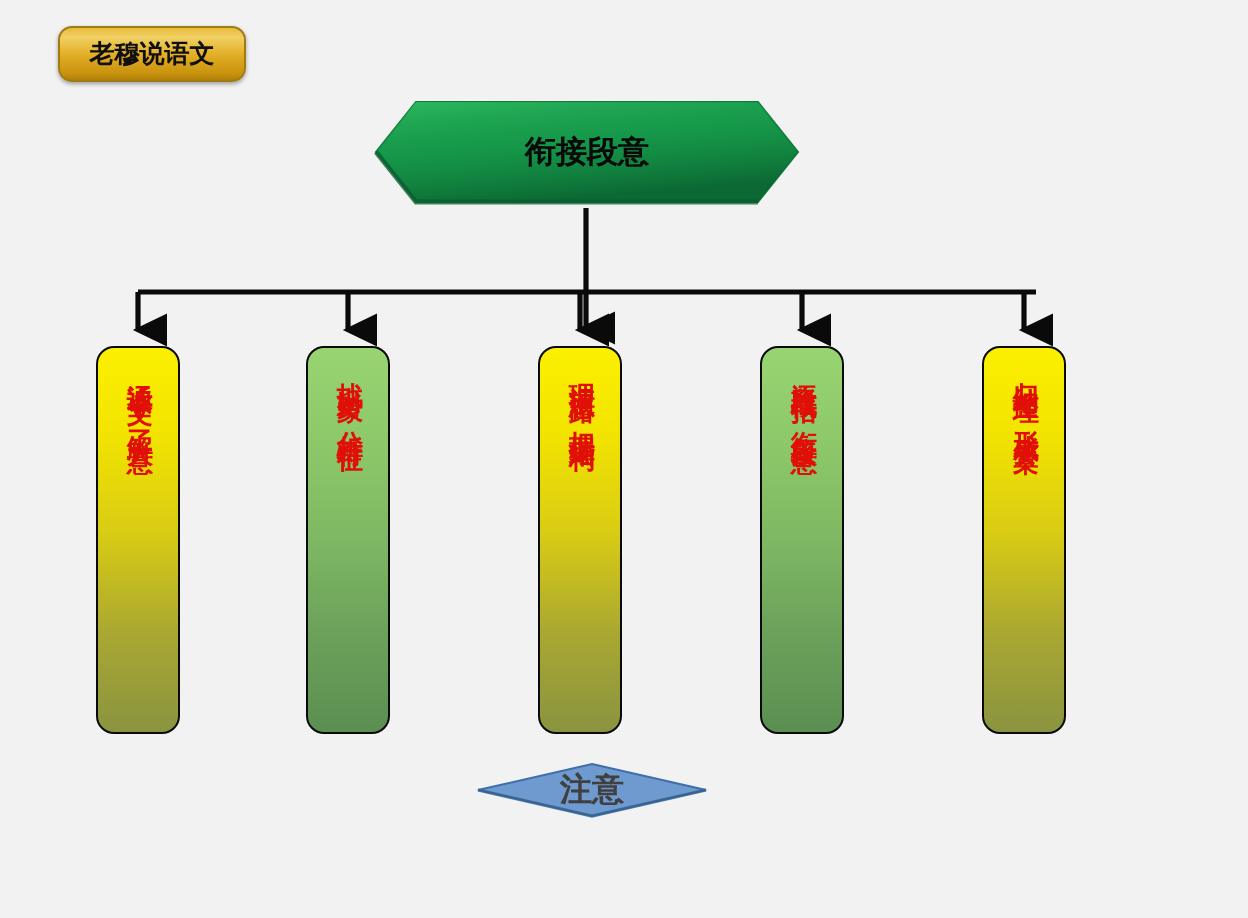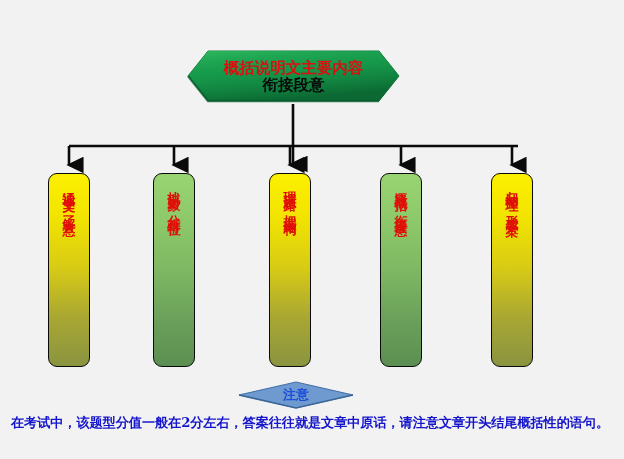--- a/index.html
+++ b/index.html
@@ -148,23 +148,23 @@
   }
   .attention-label {
     position: absolute;
     left: 0;
     top: 0;
     width: 116px;
     height: 28px;
     display: flex;
     align-items: center;
     justify-content: center;
-    font-size: 13px;
-    font-weight: bold;
-    color: #1d4ed8;
+    font-size: 16px;
+    font-weight: bold;
+    color: #404040;
     font-family: "DejaVu Serif", "Liberation Serif", serif;
     white-space: nowrap;
   }
 
   
   .footer-note {
     position: absolute;
     left: 11px;
     top: 414px;
     width: 606px;
@@ -187,36 +187,38 @@
     white-space: nowrap;
     font-family: "DejaVu Sans", "Liberation Sans", sans-serif;
     letter-spacing: 0.5px;
   }
 </style>
 </head>
 <body>
 
 <div id="canvas">
 
+  <div class="brand-badge">
+    <span class="brand-badge-label">老穆说语文</span>
+  </div>
 
   <div class="header-hex">
     <svg width="215" height="56" viewBox="0 0 215 56">
       <polygon points="22,3 193,3 213,28 193,53 22,53 2,28" fill="#1a9e4b" stroke="#0f7a39" stroke-width="1"></polygon>
       <polygon points="22,3 193,3 213,28 193,53 22,53 2,28" fill="url(#hexgrad)"></polygon>
       <defs>
         <linearGradient id="hexgrad" x1="0" y1="0" x2="0.35" y2="1">
           <stop offset="0%" stop-color="#2fba60" stop-opacity="0.95"></stop>
           <stop offset="45%" stop-color="#13964a" stop-opacity="0.55"></stop>
           <stop offset="100%" stop-color="#0a6330" stop-opacity="0.9"></stop>
         </linearGradient>
       </defs>
       <polyline points="2,28 22,53 193,53" fill="none" stroke="#0a5c2d" stroke-width="2.5" opacity="0.75"></polyline>
     </svg>
     <div class="header-hex-text">
-      <div class="header-line1">概括说明文主要内容</div>
       <div class="header-line2">衔接段意</div>
     </div>
   </div>
 
   <svg class="connectors" viewBox="0 0 624 459">
     <defs>
       <marker id="arrowhead" markerWidth="7" markerHeight="7" refX="3.2" refY="5.6" orient="auto" markerUnits="strokeWidth">
         <polygon points="0,0 6.4,0 3.2,6.6" fill="#0a0a0a"></polygon>
       </marker>
     </defs>
@@ -258,16 +260,15 @@
   </div>
 
   <div class="attention-diamond">
     <svg width="116" height="28" viewBox="0 0 116 28">
       <polygon points="58,1 115,14 58,27 1,14" fill="#6e9ad0" stroke="#3f6ea8" stroke-width="1"></polygon>
       <polyline points="1,14 58,27 115,14" fill="none" stroke="#35618f" stroke-width="1.6" opacity="0.8"></polyline>
     </svg>
     <div class="attention-label">注意</div>
   </div>
 
-  <div class="footer-note">在考试中，该题型分值一般在2分左右，答案往往就是文章中原话，请注意文章开头结尾概括性的语句。</div>
 
 
 </div>
 
 </body></html>

